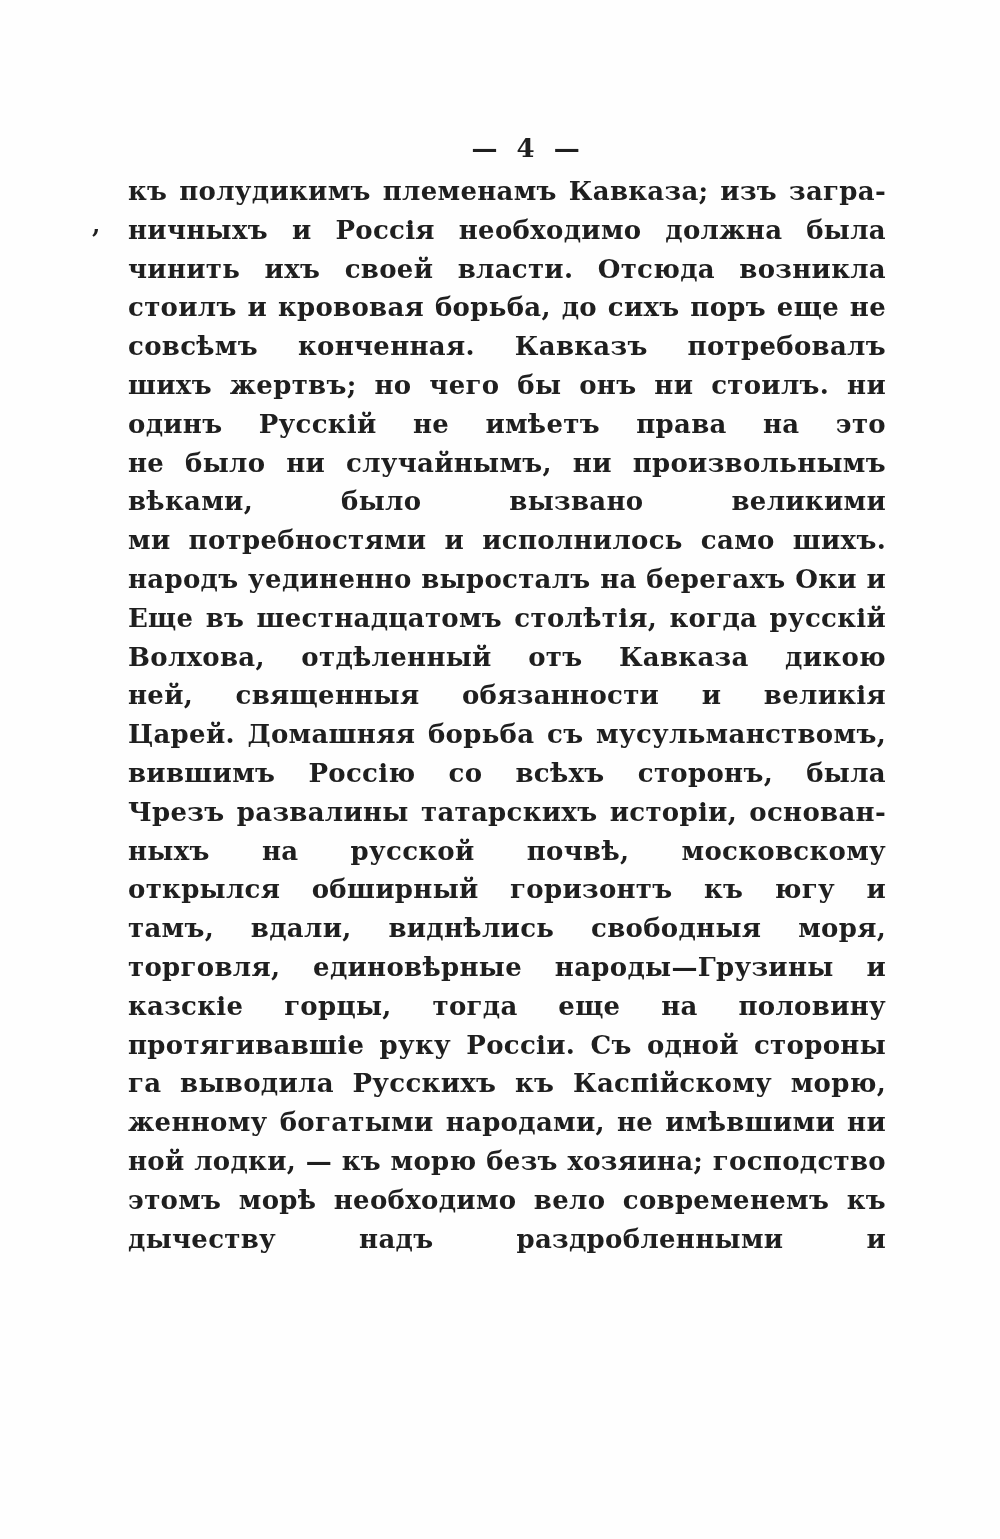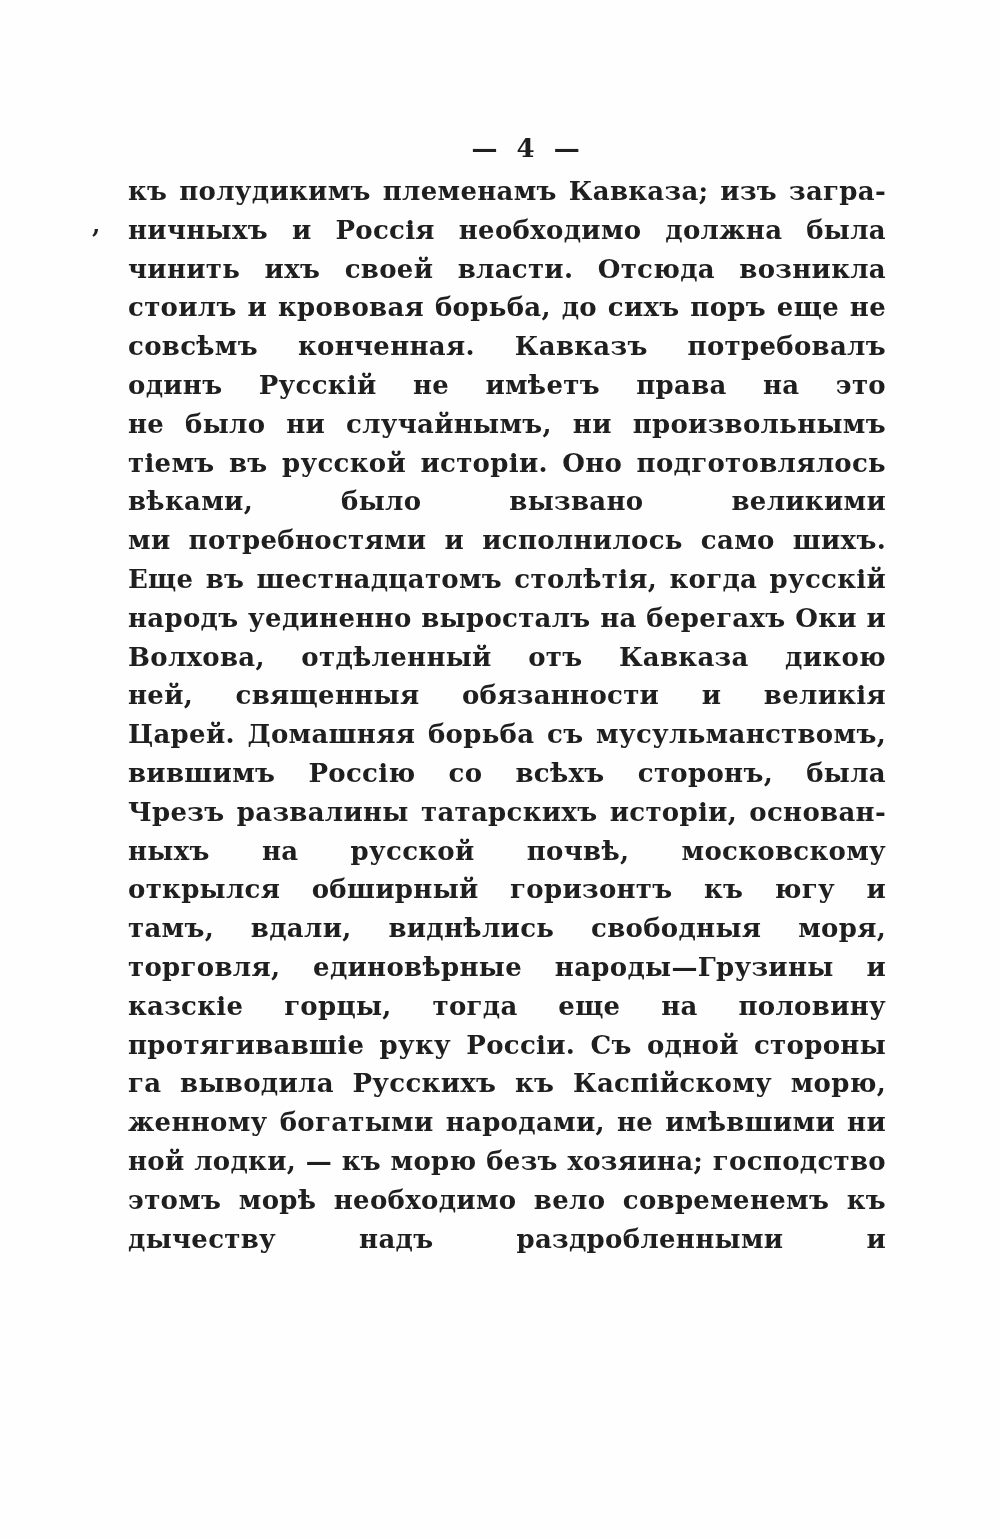--- a/index.html
+++ b/index.html
@@ -63,27 +63,27 @@
   <header class="page-header">
     <span>— 4 —</span>
   </header>
   <span class="margin-artifact">,</span>
   <main class="page-body">
       <div class="line">къ полудикимъ племенамъ Кавказа; изъ загра-</div>
       <div class="line">ничныхъ и Россія необходимо должна была под-</div>
       <div class="line">чинить ихъ своей власти. Отсюда возникла много-</div>
       <div class="line">стоилъ и крововая борьба, до сихъ поръ еще не</div>
       <div class="line">совсѣмъ конченная. Кавказъ потребовалъ боль-</div>
+      <div class="line">шихъ жертвъ; но чего бы онъ ни стоилъ. ни</div>
       <div class="line">одинъ Русскій не имѣетъ права на это жаловать-</div>
       <div class="line">не было ни случайнымъ, ни произвольнымъ собы-</div>
-      <div class="line">тіемъ въ русской исторіи. Оно подготовлялось</div>
       <div class="line">вѣками, было вызвано великими государственны-</div>
       <div class="line">ми потребностями и исполнилось само шихъ.</div>
+      <div class="line">народъ уединенно выросталъ на берегахъ Оки и</div>
       <div class="line">Еще въ шестнадцатомъ столѣтія, когда русскій</div>
-      <div class="line">народъ уединенно выросталъ на берегахъ Оки и</div>
       <div class="line">Волхова, отдѣленный отъ Кавказа дикою пусты-</div>
       <div class="line">ней, священныя обязанности и великія надежды</div>
       <div class="line">Царей. Домашняя борьба съ мусульманствомъ, да-</div>
       <div class="line">вившимъ Россію со всѣхъ сторонъ, была рѣшена.</div>
       <div class="line">Чрезъ развалины татарскихъ исторіи, основан-</div>
       <div class="line">ныхъ на русской почвѣ, московскому государству</div>
       <div class="line">открылся обширный горизонтъ къ югу и востоку;</div>
       <div class="line">тамъ, вдали, виднѣлись свободныя моря, богатая</div>
       <div class="line">торговля, единовѣрные народы—Грузины и Кав-</div>
       <div class="line">казскіе горцы, тогда еще на половину Христіане,</div>

